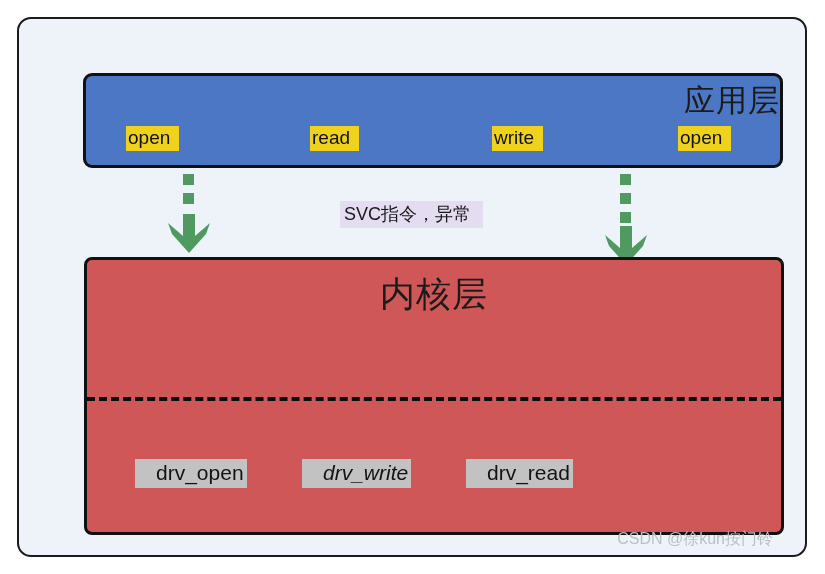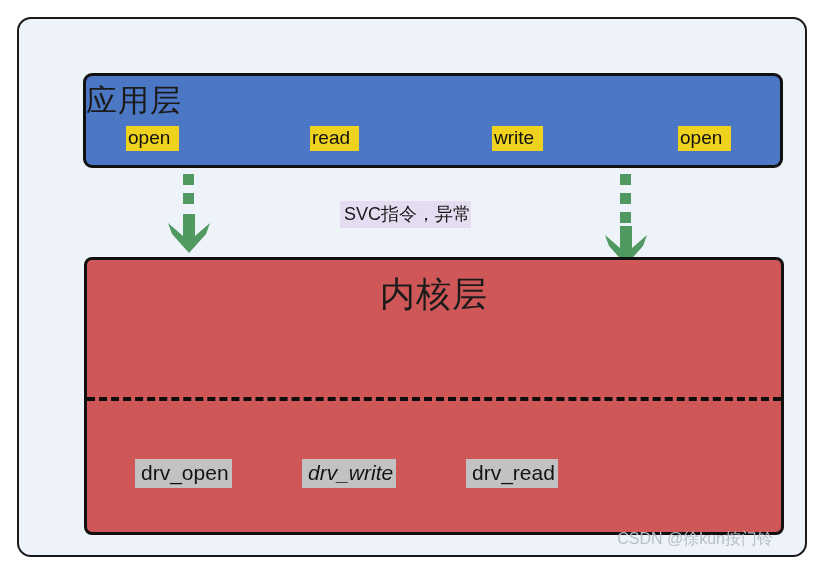--- a/index.html
+++ b/index.html
@@ -44,21 +44,21 @@
     background: #4b77c4;
     border: 3px solid #111111;
     border-radius: 9px;
     box-sizing: border-box;
   }
   .app-title {
     position: absolute;
     left: 0;
     right: 0;
     top: 4px;
-    text-align: left;
+    text-align: right;
     font-size: 31px;
     color: #1b1b1b;
     letter-spacing: 1px;
     line-height: 42px;
   }
 
   
   .syscall {
     position: absolute;
     top: 107px;
@@ -96,21 +96,21 @@
   .arrow-right { left: 584px; top: 155px; height: 86px; }
 
   
   .svc-label {
     position: absolute;
     left: 321px;
     top: 182px;
     font-size: 18px;
     color: #171717;
     background: #e4dcf0;
-    padding: 2px 0 3px 4px;
+    padding: 2px 12px 3px 4px;
     line-height: 22px;
     white-space: nowrap;
   }
 
   
   .kernel-layer {
     position: absolute;
     left: 65px;
     top: 238px;
     width: 700px;
@@ -140,21 +140,21 @@
     border-top: 4px dashed #0d0d0d;
   }
 
   
   .drvfn {
     position: absolute;
     top: 199px;
     font-size: 21px;
     color: #131313;
     background: #c2c2c2;
-    padding: 1px 3px 2px 6px;
+    padding: 1px 3px 2px 21px;
     line-height: 26px;
     white-space: nowrap;
   }
   .dv-open  { left: 48px; }
   .dv-write { left: 215px; font-style: italic; }
   .dv-read  { left: 379px; }
   .dv-ioctl { left: 541px; }
 
   
   .watermark {

